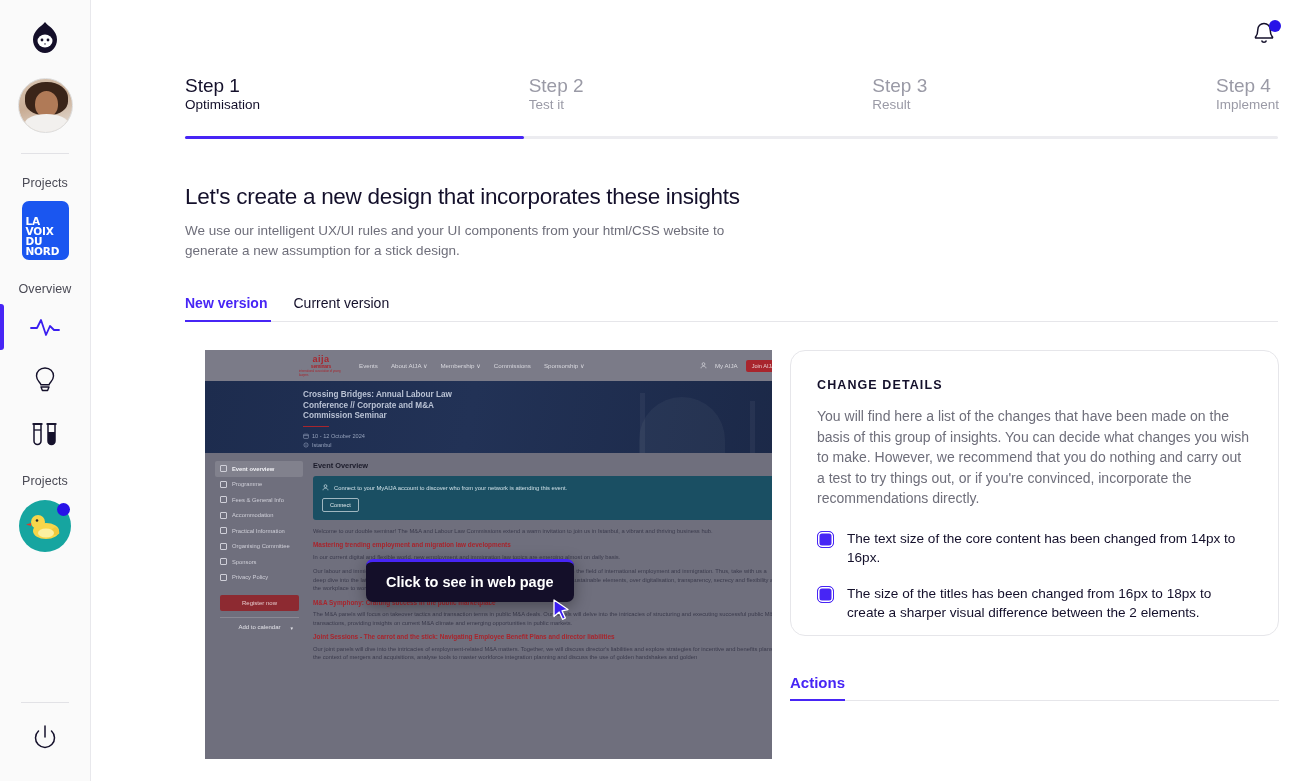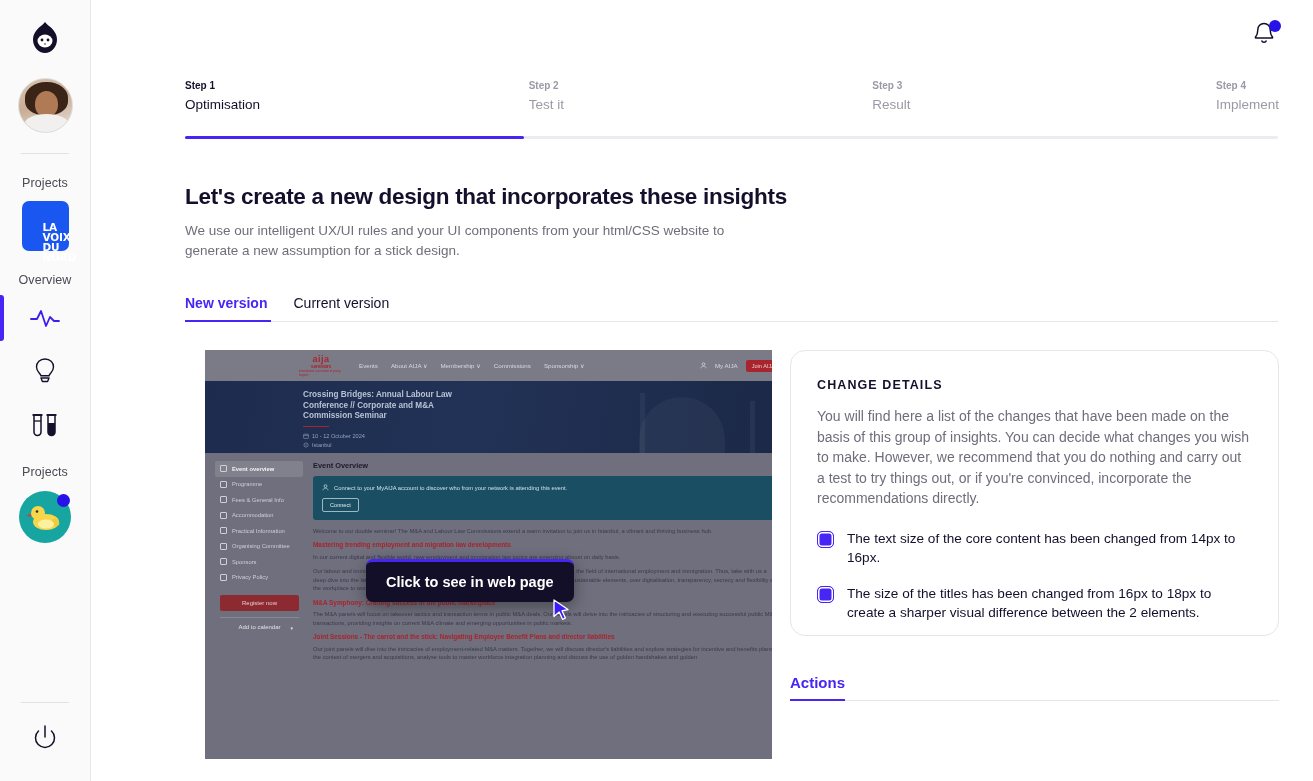--- a/index.html
+++ b/index.html
@@ -36,23 +36,23 @@
   }
   .avatar-photo .body {
     position: absolute; left: 6px; bottom: 0; width: 43px; height: 18px;
     background: #f2f0ee; border-radius: 50% 50% 0 0;
   }
   .rail-divider { width: 48px; height: 1px; background: #e2e2e6; margin: 20px 0 0 0; }
   .rail-label {
     font-size: 12.5px; color: #4a4a55; margin-top: 22px; letter-spacing: .1px;
   }
   .project-logo {
-    margin-top: 11px; width: 47px; height: 50px; border-radius: 7px;
-    background: #1a56f0; color: #fff; display: flex; align-items: flex-start;
-    justify-content: center; padding: 21px;
+    margin-top: 11px; width: 47px; height: 59px; border-radius: 7px;
+    background: #1a56f0; color: #fff; display: flex; align-items: flex-end;
+    justify-content: center; padding: 4px;
   }
   .project-logo span {
     font-family: "DejaVu Sans", sans-serif;
     font-weight: 700; font-size: 10.5px; line-height: 10px;
     text-align: left; width: 100%; letter-spacing: -.2px;
   }
   .rail-icons { margin-top: 14px; display: flex; flex-direction: column; align-items: center; gap: 20px; }
   .rail-icon { width: 40px; height: 34px; display: flex; align-items: center; justify-content: center; }
   .active-bar {
     position: absolute; left: 0; width: 4px; height: 46px; background: #4725f5;
@@ -76,32 +76,32 @@
   .bell-dot {
     position: absolute; right: 0; top: 0; width: 12px; height: 12px;
     border-radius: 50%; background: #2712e8;
   }
 
   .content { padding: 0 34px 0 94px; }
 
   
   .stepper { display: flex; margin-top: 76px; position: relative; }
   .step { flex: 1; }
-  .step-num { font-size: 10px; font-weight: 700; color: #9a9aa6; line-height: 19px; }
+  .step-num { font-size: 19px; font-weight: 400; color: #9a9aa6; line-height: 19px; }
   .step-name { font-size: 13.5px; color: #9a9aa6; line-height: 19px; }
   .step.active .step-num, .step.active .step-name { color: #14102b; }
   .step.active .step-name { font-weight: 400; }
   .stepper-track {
     margin-top: 22px; height: 3px; background: #ececf0; border-radius: 2px;
     position: relative; width: 1093px; margin-left: 0;
   }
   .stepper-fill { position: absolute; left: 0; top: 0; height: 3px; background: #4725f5; border-radius: 2px; }
 
   .page-title {
-    margin-top: 45px; font-size: 22.5px; font-weight: 700; letter-spacing: -.3px; color: #14102b;
+    margin-top: 45px; font-size: 22.5px; font-weight: 400; letter-spacing: -.3px; color: #14102b;
   }
   .page-sub {
     margin-top: 11px; font-size: 13.5px; line-height: 20px; color: #6e6e7a; max-width: 540px;
   }
 
   
   .tabs { margin-top: 34px; display: flex; gap: 26px; position: relative; width: 1093px; }
   .tab { font-size: 14px; padding-bottom: 11px; color: #14102b; cursor: pointer; }
   .tab.active { color: #4725f5; font-weight: 700; }
   .tabs-underline { position: absolute; left: 0; bottom: 0; width: 1093px; height: 1px; background: #e6e6ea; }

